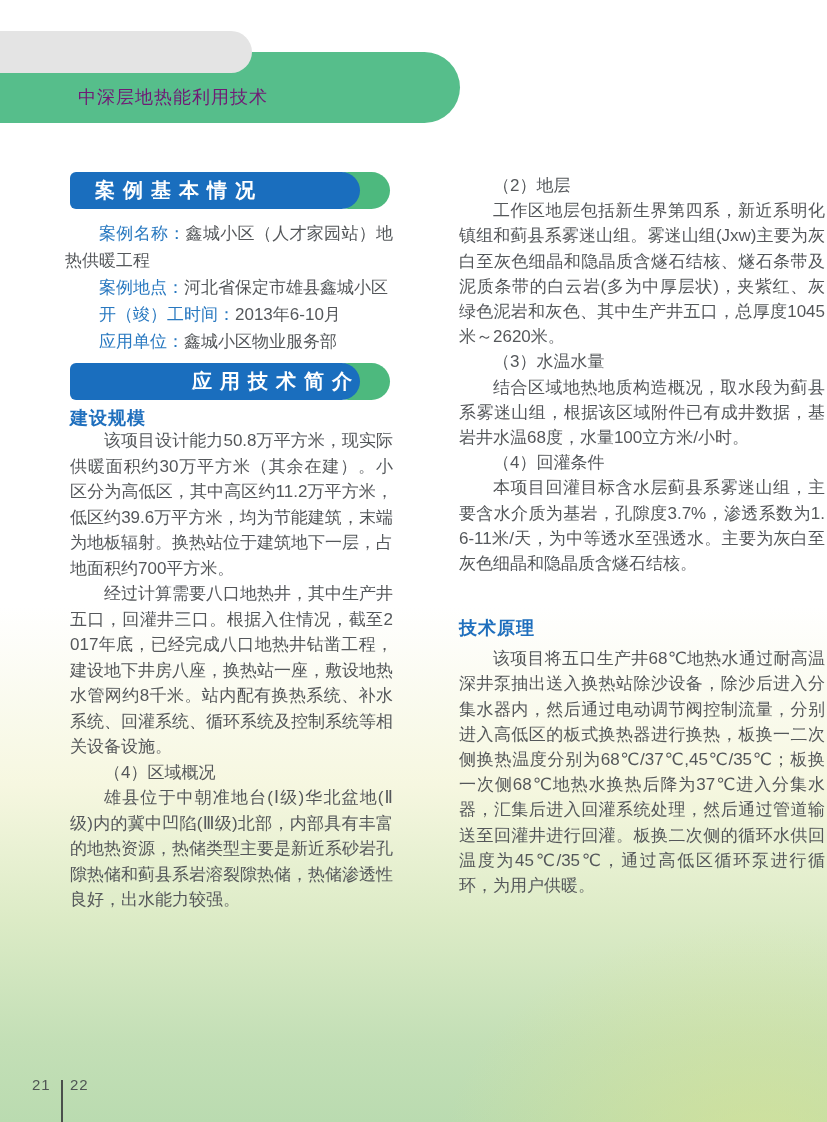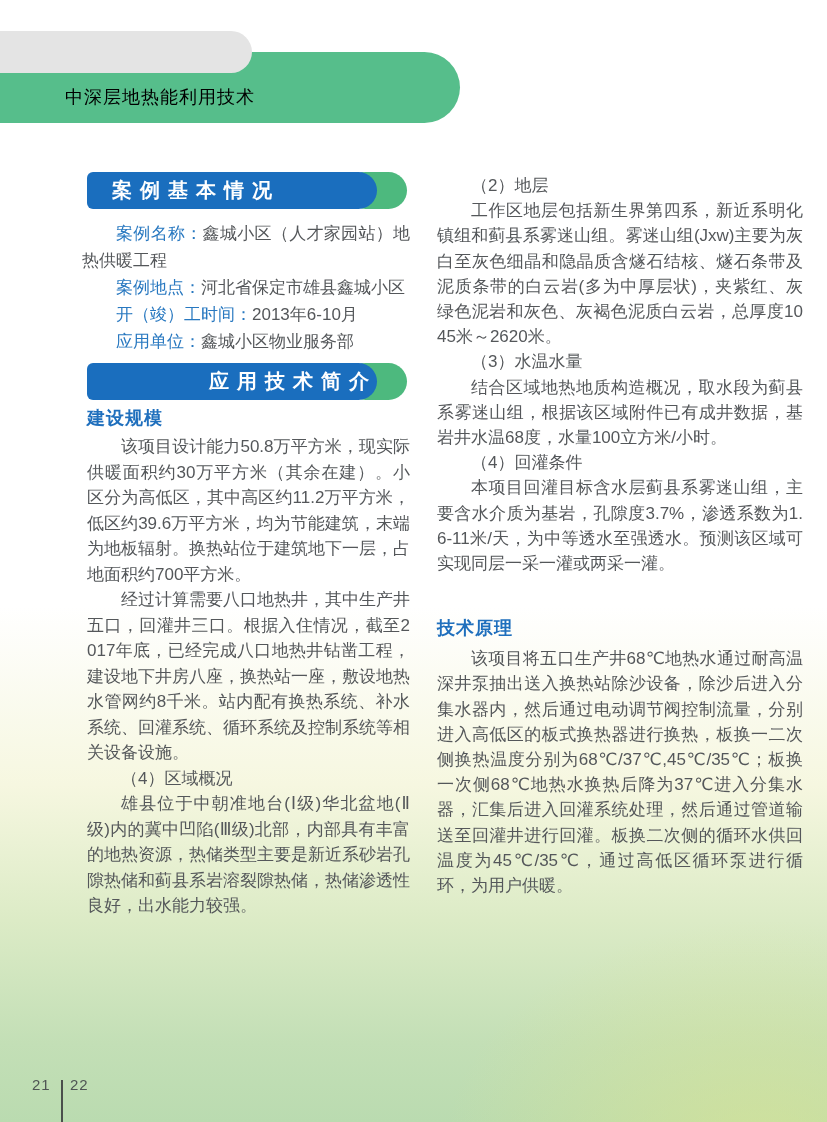--- a/index.html
+++ b/index.html
@@ -23,44 +23,44 @@
     background:#e4e4e4; border-radius:21px;
     z-index:2;
   }
   .chapter-banner {
     position:absolute; left:-42px; top:52px;
     width:502px; height:71px;
     background:#56be8b; border-radius:35.5px;
     z-index:1;
   }
   .chapter-title {
-    position:absolute; left:107px; top:33px;
-    font-size:18px; color:#000000; letter-spacing:1px;
+    position:absolute; left:120px; top:33px;
+    font-size:18px; color:#701a75; letter-spacing:1px;
     white-space:nowrap;
   }
 
   
   .pill-banner { position:relative; width:290px; height:37px; }
   .pill-cap {
     position:absolute; top:0; right:-30px;
     width:60px; height:37px;
     background:#4db97e; border-radius:18.5px;
   }
   .pill-blue {
     position:absolute; inset:0;
     background:#1a6ebe;
     border-radius:6px 18.5px 18.5px 6px;
     color:#ffffff; font-size:20px; font-weight:bold;
     letter-spacing:8px; line-height:37px;
     padding-left:25px; white-space:nowrap; overflow:hidden;
   }
 
   
-  .col-left  { position:absolute; left:87px;  top:172px; width:323px; }
-  .col-right { position:absolute; left:437px; top:173px; width:366px; }
+  .col-left  { position:absolute; left:70px;  top:172px; width:323px; }
+  .col-right { position:absolute; left:459px; top:173px; width:366px; }
 
   .info-block { margin:11px 0 0 -5px; width:328px; }
   .info-item {
     font-size:17px; line-height:27px;
     text-indent:2em; text-align:justify; word-break:break-all;
   }
   .info-label { color:#2878c0; }
   .info-value { color:#54575a; }
 
   .banner-2 { margin-top:8px;text-align:right; }
@@ -68,21 +68,21 @@
   h3.sub-heading {
     margin-top:8px;
     font-size:18px; line-height:20px; font-weight:bold;
     color:#1f6fbd; letter-spacing:1px;
   }
   .para {
     font-size:17px; line-height:25.5px;
     text-indent:2em; text-align:justify; word-break:break-all;
     color:#54575a;
   }
-  .col-left .para-1 { margin-top:6px; }
+  .col-left .para-1 { margin-top:0; }
   .col-left h3.res-heading { margin-top:5px; }
   .sub-title {
     font-size:17px; line-height:25.5px;
     text-indent:2em; color:#54575a;
   }
 
   .col-right .para, .col-right .sub-title { line-height:25.2px; }
   .col-right h3.principle-heading { margin-top:42px; }
   .col-right .principle-para { margin-top:8px; }
 
@@ -140,27 +140,27 @@
     <p class="para">经过计算需要八口地热井，其中生产井五口，回灌井三口。根据入住情况，截至2017年底，已经完成八口地热井钻凿工程，建设地下井房八座，换热站一座，敷设地热水管网约8千米。站内配有换热系统、补水系统、回灌系统、循环系统及控制系统等相关设备设施。</p>
 
     <p class="sub-title">（4）区域概况</p>
     <p class="para">雄县位于中朝准地台(Ⅰ级)华北盆地(Ⅱ级)内的冀中凹陷(Ⅲ级)北部，内部具有丰富的地热资源，热储类型主要是新近系砂岩孔隙热储和蓟县系岩溶裂隙热储，热储渗透性良好，出水能力较强。</p>
 
   </section>
 
   <section class="col-right">
 
     <p class="sub-title">（2）地层</p>
-    <p class="para">工作区地层包括新生界第四系，新近系明化镇组和蓟县系雾迷山组。雾迷山组(Jxw)主要为灰白至灰色细晶和隐晶质含燧石结核、燧石条带及泥质条带的白云岩(多为中厚层状)，夹紫红、灰绿色泥岩和灰色、灰褐色泥质白云岩，总厚度1045米～2620米。</p>
+    <p class="para">工作区地层包括新生界第四系，新近系明化镇组和蓟县系雾迷山组。雾迷山组(Jxw)主要为灰白至灰色细晶和隐晶质含燧石结核、燧石条带及泥质条带的白云岩(多为中厚层状)，夹紫红、灰绿色泥岩和灰色、其中生产井五口，总厚度1045米～2620米。</p>
 
     <p class="sub-title">（3）水温水量</p>
     <p class="para">结合区域地热地质构造概况，取水段为蓟县系雾迷山组，根据该区域附件已有成井数据，基岩井水温68度，水量100立方米/小时。</p>
 
     <p class="sub-title">（4）回灌条件</p>
-    <p class="para">本项目回灌目标含水层蓟县系雾迷山组，主要含水介质为基岩，孔隙度3.7%，渗透系数为1.6-11米/天，为中等透水至强透水。预测该区域可实现同层一采一灌或两采一灌。</p>
+    <p class="para">本项目回灌目标含水层蓟县系雾迷山组，主要含水介质为基岩，孔隙度3.7%，渗透系数为1.6-11米/天，为中等透水至强透水。主要为灰白至灰色细晶和隐晶质含燧石结核。</p>
 
     <h3 class="sub-heading principle-heading">技术原理</h3>
     <p class="para principle-para">该项目将五口生产井68℃地热水通过耐高温深井泵抽出送入换热站除沙设备，除沙后进入分集水器内，然后通过电动调节阀控制流量，分别进入高低区的板式换热器进行换热，板换一二次侧换热温度分别为68℃/37℃,45℃/35℃；板换一次侧68℃地热水换热后降为37℃进入分集水器，汇集后进入回灌系统处理，然后通过管道输送至回灌井进行回灌。板换二次侧的循环水供回温度为45℃/35℃，通过高低区循环泵进行循环，为用户供暖。</p>
 
   </section>
 
   <span class="pagenum pagenum-left">21</span>
   <span class="pagenum-divider"></span>
   <span class="pagenum pagenum-right">22</span>
 

